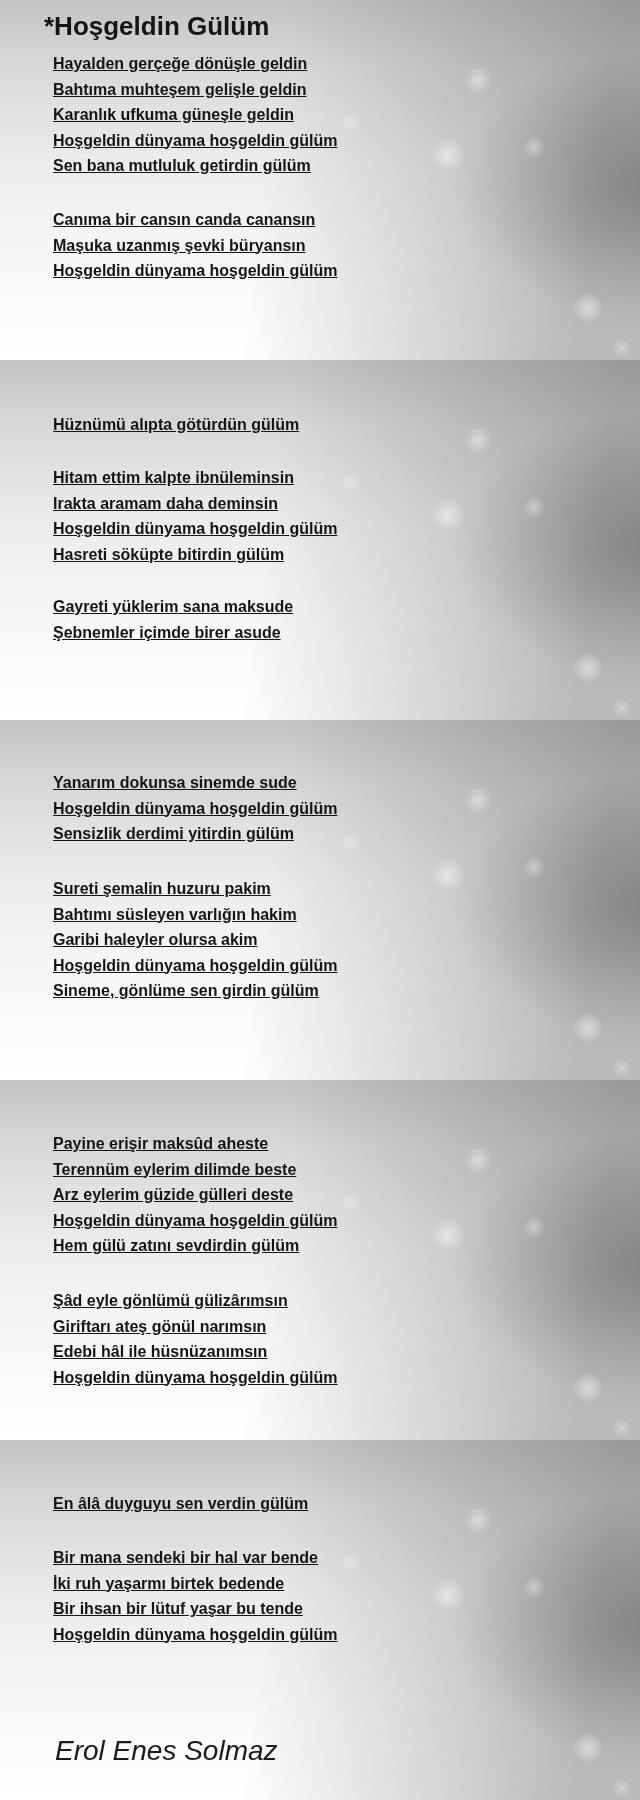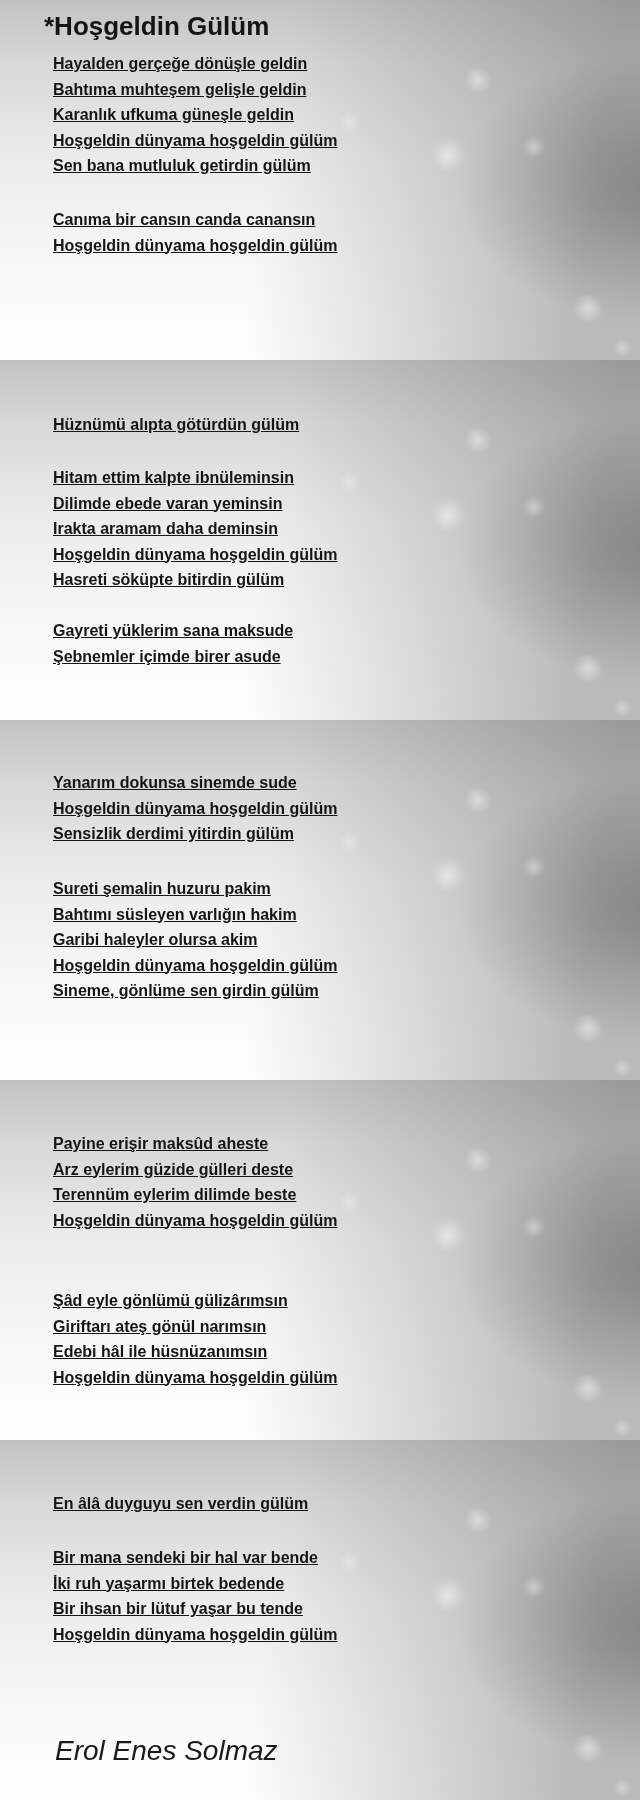--- a/index.html
+++ b/index.html
@@ -67,59 +67,60 @@
   <div class="stanza" style="top:51px">
     <div class="line">Hayalden gerçeğe dönüşle geldin</div>
     <div class="line">Bahtıma muhteşem gelişle geldin</div>
     <div class="line">Karanlık ufkuma güneşle geldin</div>
     <div class="line">Hoşgeldin dünyama hoşgeldin gülüm</div>
     <div class="line">Sen bana mutluluk getirdin gülüm</div>
   </div>
 
   <div class="stanza" style="top:207px">
     <div class="line">Canıma bir cansın canda canansın</div>
+    <div class="line">Maşuka uzanmış şevki büryansın</div>
     <div class="line">Hoşgeldin dünyama hoşgeldin gülüm</div>
   </div>
 
   <div class="stanza" style="top:412px">
     <div class="line">Hüznümü alıpta götürdün gülüm</div>
   </div>
 
   <div class="stanza" style="top:465px">
     <div class="line">Hitam ettim kalpte ibnüleminsin</div>
-    <div class="line">Dilimde ebede varan yeminsin</div>
     <div class="line">Irakta aramam daha deminsin</div>
     <div class="line">Hoşgeldin dünyama hoşgeldin gülüm</div>
     <div class="line">Hasreti söküpte bitirdin gülüm</div>
   </div>
 
-  <div class="stanza" style="top:618px">
+  <div class="stanza" style="top:594px">
     <div class="line">Gayreti yüklerim sana maksude</div>
     <div class="line">Şebnemler içimde birer asude</div>
   </div>
 
   <div class="stanza" style="top:770px">
     <div class="line">Yanarım dokunsa sinemde sude</div>
     <div class="line">Hoşgeldin dünyama hoşgeldin gülüm</div>
     <div class="line">Sensizlik derdimi yitirdin gülüm</div>
   </div>
 
   <div class="stanza" style="top:876px">
     <div class="line">Sureti şemalin huzuru pakim</div>
     <div class="line">Bahtımı süsleyen varlığın hakim</div>
     <div class="line">Garibi haleyler olursa akim</div>
     <div class="line">Hoşgeldin dünyama hoşgeldin gülüm</div>
     <div class="line">Sineme, gönlüme sen girdin gülüm</div>
   </div>
 
   <div class="stanza" style="top:1131px">
     <div class="line">Payine erişir maksûd aheste</div>
+    <div class="line">Terennüm eylerim dilimde beste</div>
     <div class="line">Arz eylerim güzide gülleri deste</div>
-    <div class="line">Terennüm eylerim dilimde beste</div>
     <div class="line">Hoşgeldin dünyama hoşgeldin gülüm</div>
+    <div class="line">Hem gülü zatını sevdirdin gülüm</div>
   </div>
 
   <div class="stanza" style="top:1288px">
     <div class="line">Şâd eyle gönlümü gülizârımsın</div>
     <div class="line">Giriftarı ateş gönül narımsın</div>
     <div class="line">Edebi hâl ile hüsnüzanımsın</div>
     <div class="line">Hoşgeldin dünyama hoşgeldin gülüm</div>
   </div>
 
   <div class="stanza" style="top:1491px">

